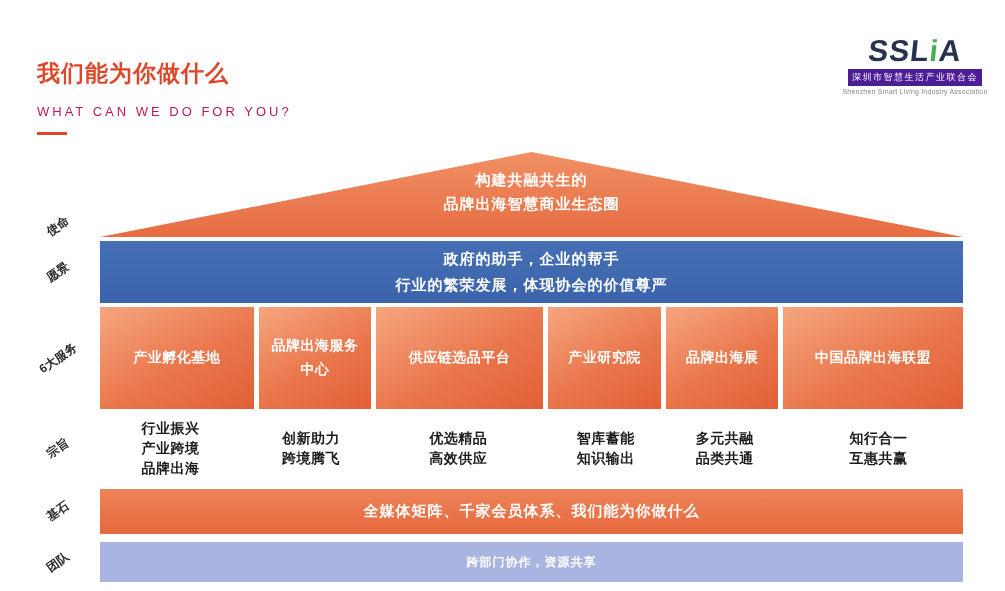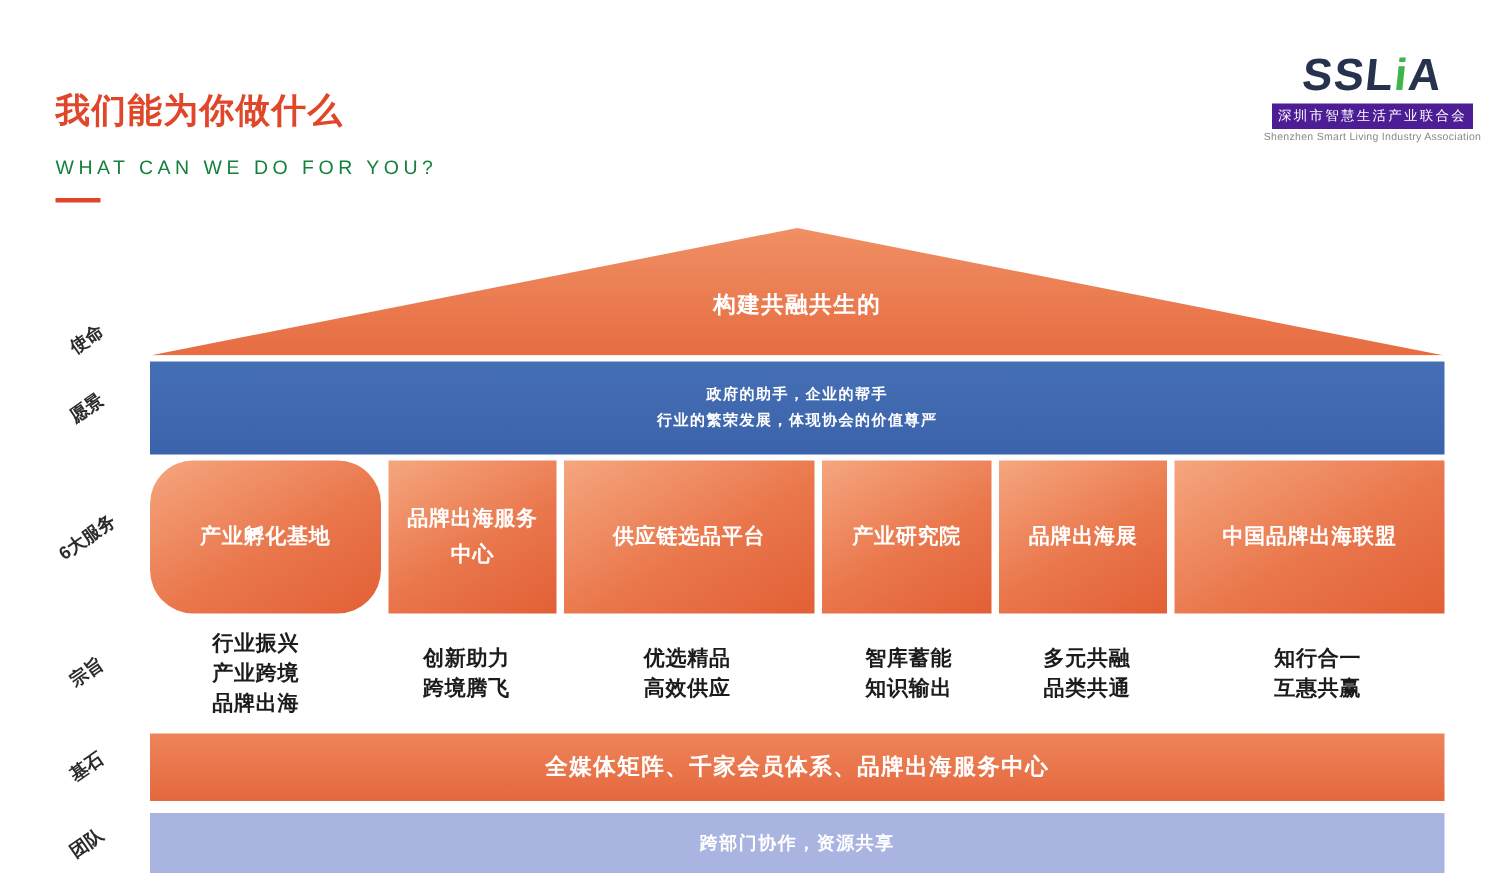--- a/index.html
+++ b/index.html
@@ -6,21 +6,21 @@
   body{
     width:1005px;height:591px;background:#ffffff;
     font-family:"Liberation Sans","DejaVu Sans",sans-serif;
     position:relative;overflow:hidden;
   }
   .slide{position:absolute;inset:0;}
 
   
   .header{position:absolute;left:37px;top:58px;}
   .title{font-size:23px;font-weight:bold;color:#E0472A;margin:0;letter-spacing:1px;}
-  .subtitle{font-size:13px;color:#15803d;letter-spacing:3px;margin-top:15px;}
+  .subtitle{font-size:13px;color:#be185d;letter-spacing:3px;margin-top:15px;}
   .underline{width:30px;height:3px;background:#E0472A;margin-top:13px;}
 
   
   .logo{position:absolute;right:10px;top:36px;width:160px;text-align:center;}
   .logo-brand{font-size:30px;font-weight:900;color:#26324E;letter-spacing:1px;transform:skewX(-6deg);line-height:1;}
   .logo-brand .accent{color:#3DB54A;}
   .logo-cn{display:inline-block;background:#4c1d95;color:#fff;font-size:9px;padding:2px 4px;letter-spacing:1.5px;margin-top:3px;white-space:nowrap;}
   .logo-en{font-size:7px;color:#8a8a8a;margin-top:2px;white-space:nowrap;letter-spacing:0.2px;}
 
   
@@ -41,32 +41,32 @@
     padding-bottom:20px;box-sizing:border-box;
   }
   .roof-line{color:#fff;font-weight:bold;font-size:15px;line-height:1.65;text-align:center;letter-spacing:1px;}
 
   
   .vision{height:62px;margin-top:4px;}
   .vision .rcontent{
     background:linear-gradient(180deg,#456FB5,#3B63AB);
     display:flex;flex-direction:column;justify-content:center;align-items:center;
   }
-  .vision-line{color:#fff;font-weight:bold;font-size:10px;line-height:1.75;letter-spacing:1px;}
+  .vision-line{color:#fff;font-weight:bold;font-size:15px;line-height:1.75;letter-spacing:1px;}
 
   
   .services{height:102px;margin-top:4px;}
   .services .rcontent{display:flex;gap:5px;}
   .svc{
     display:flex;align-items:center;justify-content:center;text-align:center;
     color:#fff;font-weight:bold;font-size:14px;line-height:1.7;letter-spacing:0.5px;
     background:linear-gradient(150deg,#F5A67F 0%,#EA774C 55%,#E25F37 100%);
     padding:8px 10px;box-sizing:border-box;
   }
-  .c1{flex:157 1 0;border-radius:29px;}
+  .c1{flex:157 1 0;}
   .c2{flex:109 1 0;}
   .c3{flex:172 1 0;}
   .c4{flex:110 1 0;}
   .c5{flex:108 1 0;}
   .c6{flex:188 1 0;}
 
   
   .purpose{height:70px;margin-top:4px;}
   .purpose .rcontent{display:flex;gap:21px;}
   .pp{
@@ -109,20 +109,21 @@
 
   <div class="diagram">
 
     <div class="drow mission">
       <div class="rlabel">
           <span>使命</span>
         </div>
       <div class="rcontent">
         <div class="tri">
           <div class="roof-line">构建共融共生的</div>
+          <div class="roof-line">品牌出海智慧商业生态圈</div>
         </div>
       </div>
     </div>
 
     <div class="drow vision">
       <div class="rlabel">
           <span>愿景</span>
         </div>
       <div class="rcontent">
         <div class="vision-line">政府的助手，企业的帮手</div>
@@ -174,21 +175,21 @@
           <span>知行合一</span>
           <span>互惠共赢</span>
         </div>
       </div>
     </div>
 
     <div class="drow foundation">
       <div class="rlabel">
           <span>基石</span>
         </div>
-      <div class="rcontent">全媒体矩阵、千家会员体系、品牌出海服务中心</div>
+      <div class="rcontent">全媒体矩阵、千家会员体系、我们能为你做什么</div>
     </div>
 
     <div class="drow team">
       <div class="rlabel">
           <span>团队</span>
         </div>
       <div class="rcontent">跨部门协作，资源共享</div>
     </div>
 
   </div>

